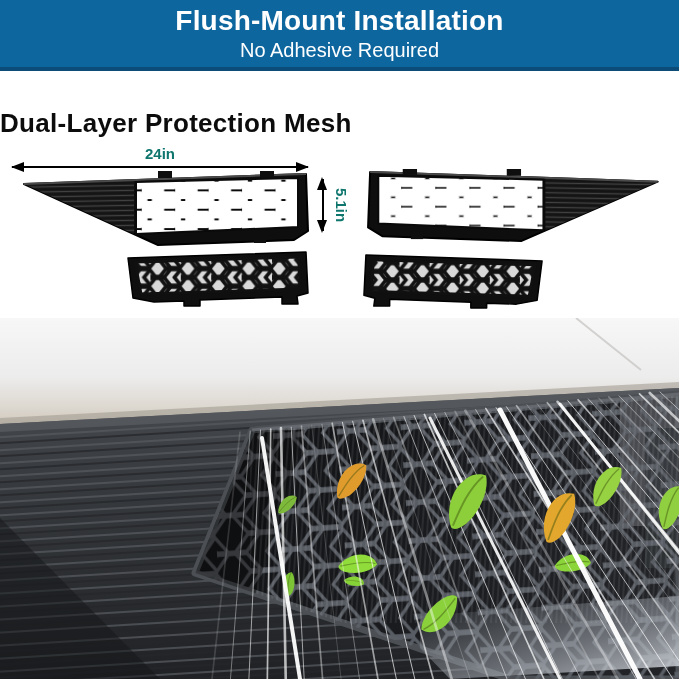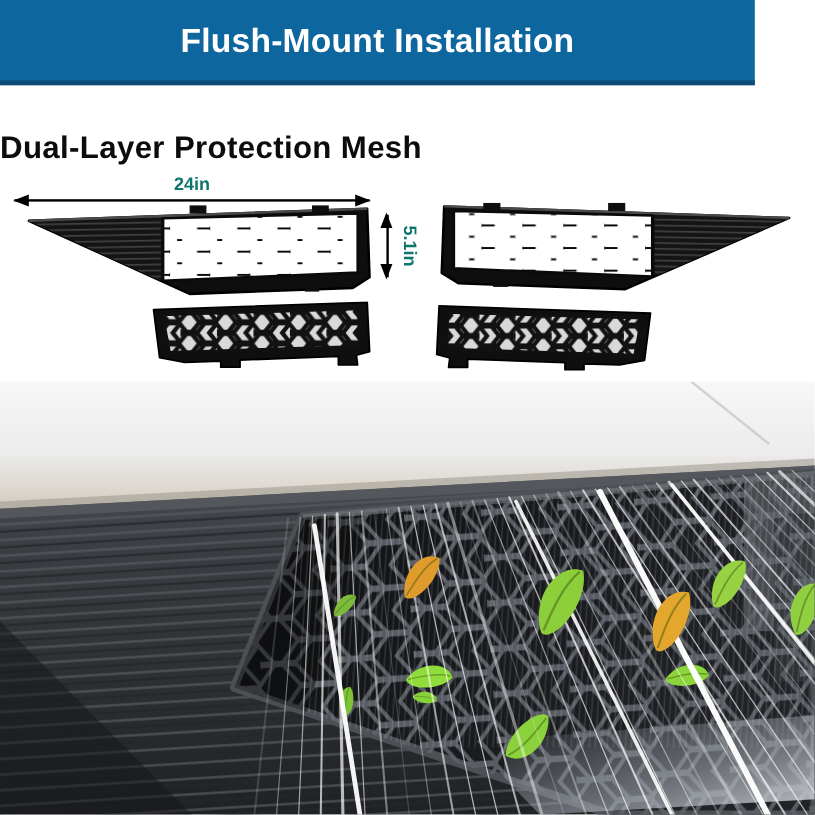--- a/index.html
+++ b/index.html
@@ -1,20 +1,20 @@
 <!DOCTYPE html>
 <html><head>
 <meta charset="utf-8">
 <style>
   html,body{margin:0;padding:0;}
   body{width:679px;height:679px;position:relative;font-family:"Liberation Sans",sans-serif;background:#ffffff;overflow:hidden;}
   .abs{position:absolute;}
 
   
-  .banner{position:absolute;top:0;left:0;width:629px;height:67px;background:#0e669f;border-bottom:4px solid #0c4c78;
+  .banner{position:absolute;top:0;left:0;width:679px;height:67px;background:#0e669f;border-bottom:4px solid #0c4c78;
           display:flex;flex-direction:column;align-items:center;justify-content:center;gap:1px;}
   .banner-title{color:#ffffff;font-size:28px;font-weight:bold;line-height:32px;letter-spacing:.2px;}
   .banner-sub{color:#ffffff;font-size:20px;font-weight:400;line-height:24px;}
 
   
   .section-title{position:absolute;top:108px;left:0;width:679px;
                  font-size:26px;font-weight:bold;color:#0c0c0c;letter-spacing:.3px;}
 
   
   .dim-label{font-size:15px;font-weight:bold;color:#0f766e;}
@@ -101,20 +101,21 @@
     <g id="ishape">
       <path d="M8 7 L186 1 L188 42 L177 45 L178 53 L162 53 L162 46 L80 49 L80 55 L64 55 L64 50 L34 51 L13 47 Z" fill="#0f0f0f" stroke="#000" stroke-width="1.5" stroke-linejoin="round"></path>
       <path d="M15 11 L179 6 L180 38 L21 43 Z" fill="#d9d9d9"></path>
       <path d="M15 11 L179 6 L180 38 L21 43 Z" fill="url(#hexO)" stroke="#101010" stroke-width="3"></path>
     </g>
   </defs>
 </svg>
 
 <div class="banner">
   <div class="banner-title">Flush-Mount Installation</div>
+  <div class="banner-sub">No Adhesive Required</div>
 </div>
 
 <div class="section-title">Dual-Layer Protection Mesh</div>
 
 <div class="dim-w">
   <span class="dim-label">24in</span>
 </div>
 
 <div class="dim-h">
   <span class="dim-label">5.1in</span>

